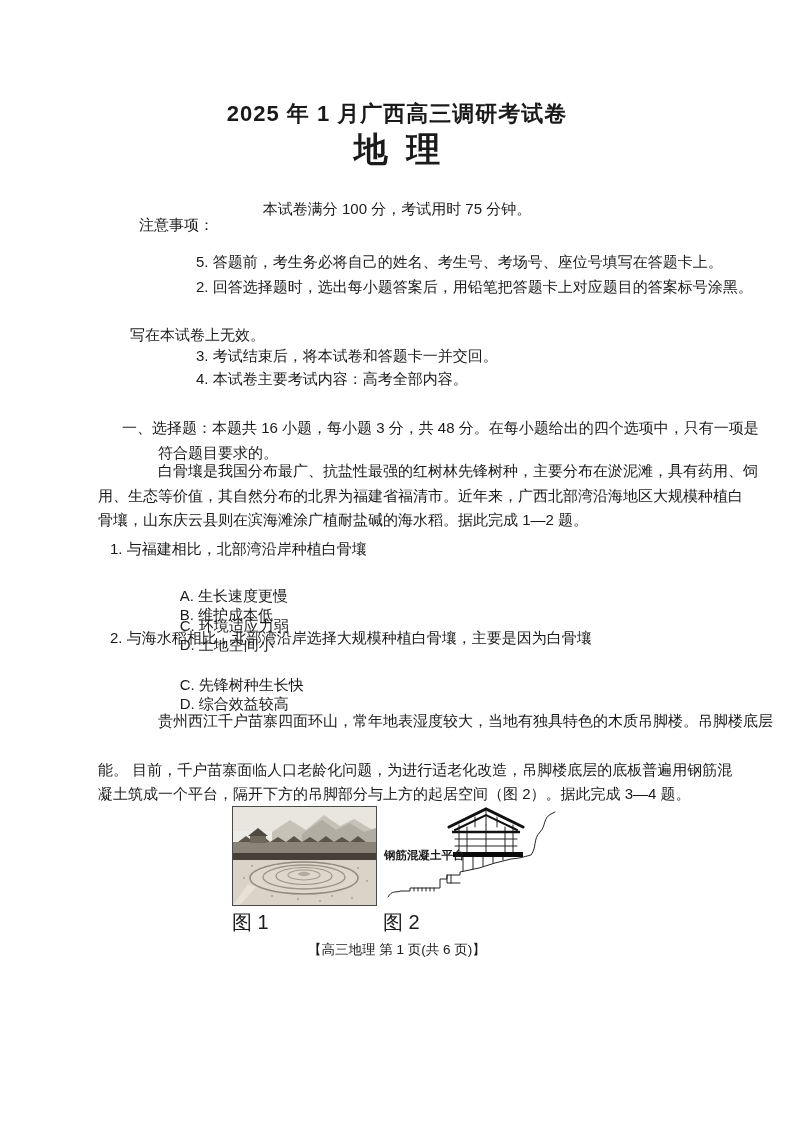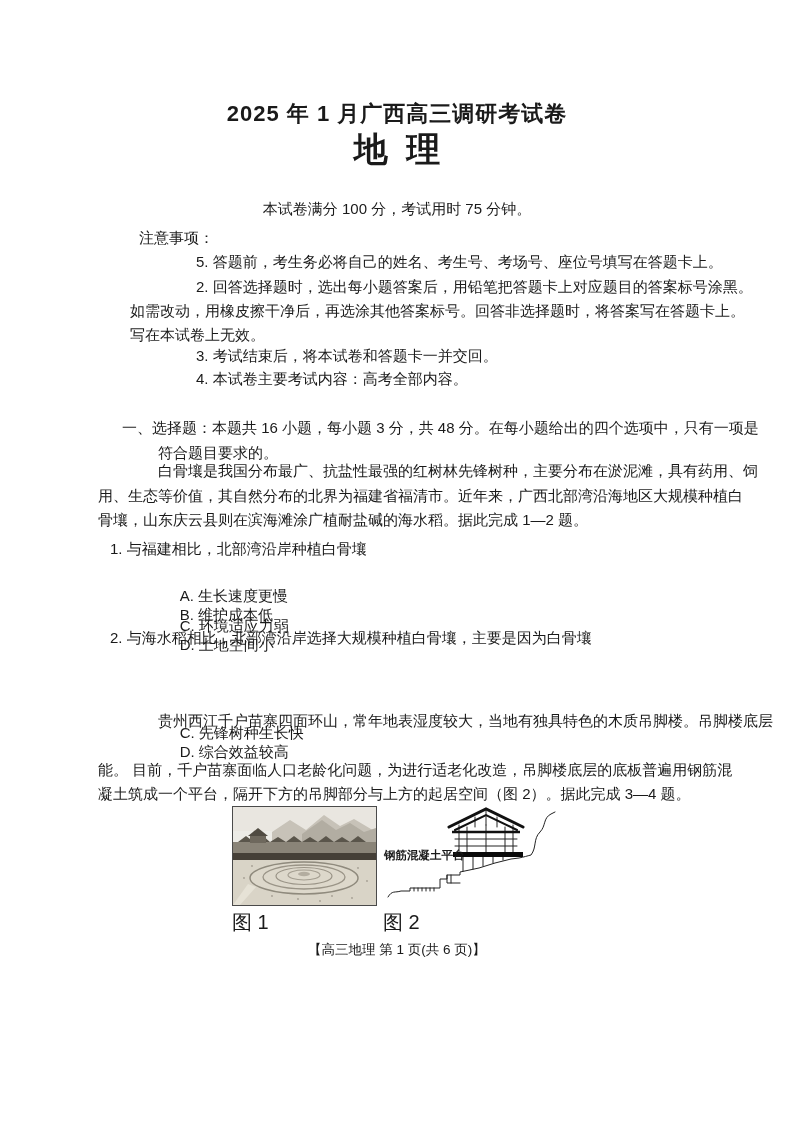--- a/index.html
+++ b/index.html
@@ -25,24 +25,23 @@
 </style>
 </head>
 <body>
 
 <div class="page">
 
   <div class="center title1">2025 年 1 月广西高三调研考试卷</div>
   <div class="center title2">地 理</div>
   <div class="center subtitle">本试卷满分 100 分，考试用时 75 分钟。</div>
 
-  <div class="line" style="left:139px;top:228px">注意事项：</div>
+  <div class="line" style="left:139px;top:215px">注意事项：</div>
   <div class="line" style="left:196px;top:252px">5. 答题前，考生务必将自己的姓名、考生号、考场号、座位号填写在答题卡上。</div>
   <div class="line" style="left:196px;top:277px">2. 回答选择题时，选出每小题答案后，用铅笔把答题卡上对应题目的答案标号涂黑。</div>
-  <div class="line" style="left:130px;top:301px">如需改动，用橡皮擦干净后，再选涂其他答案标号。回答非选择题时，将答案写在答题卡上。</div>
   <div class="line" style="left:130px;top:325px">写在本试卷上无效。</div>
   <div class="line" style="left:196px;top:346px">3. 考试结束后，将本试卷和答题卡一并交回。</div>
   <div class="line" style="left:196px;top:369px">4. 本试卷主要考试内容：高考全部内容。</div>
 
   <div class="line" style="left:122px;top:418px">一、选择题：本题共 16 小题，每小题 3 分，共 48 分。在每小题给出的四个选项中，只有一项是</div>
   <div class="line" style="left:158px;top:443px">符合题目要求的。</div>
 
   <div class="line" style="left:158px;top:461px">白骨壤是我国分布最广、抗盐性最强的红树林先锋树种，主要分布在淤泥滩，具有药用、饲</div>
   <div class="line" style="left:98px;top:486px">用、生态等价值，其自然分布的北界为福建省福清市。近年来，广西北部湾沿海地区大规模种植白</div>
   <div class="line" style="left:98px;top:510px">骨壤，山东庆云县则在滨海滩涂广植耐盐碱的海水稻。据此完成 1—2 题。</div>
@@ -51,21 +50,21 @@
   <div class="line" style="left:163px;top:567px">
     <span class="opt-a">A. 生长速度更慢</span>
     <span>B. 维护成本低</span>
   </div>
   <div class="line" style="left:163px;top:597px">
     <span class="opt-a">C. 环境适应力弱</span>
     <span>D. 土地空间小</span>
   </div>
 
   <div class="line" style="left:110px;top:628px">2. 与海水稻相比，北部湾沿岸选择大规模种植白骨壤，主要是因为白骨壤</div>
-  <div class="line" style="left:163px;top:704px">
+  <div class="line" style="left:163px;top:656px">
     <span class="opt-a">C. 先锋树种生长快</span>
     <span>D. 综合效益较高</span>
   </div>
 
   <div class="line" style="left:158px;top:711px">贵州西江千户苗寨四面环山，常年地表湿度较大，当地有独具特色的木质吊脚楼。吊脚楼底层</div>
   <div class="line" style="left:98px;top:760px">能。 目前，千户苗寨面临人口老龄化问题，为进行适老化改造，吊脚楼底层的底板普遍用钢筋混</div>
   <div class="line" style="left:98px;top:784px">凝土筑成一个平台，隔开下方的吊脚部分与上方的起居空间（图 2）。据此完成 3—4 题。</div>
 
   <svg style="left:232px;top:806px" width="145" height="100" viewBox="0 0 145 100">
     <rect x="0.5" y="0.5" width="144" height="99" fill="#ecebe6" stroke="#4a4a4a" stroke-width="1"></rect>

